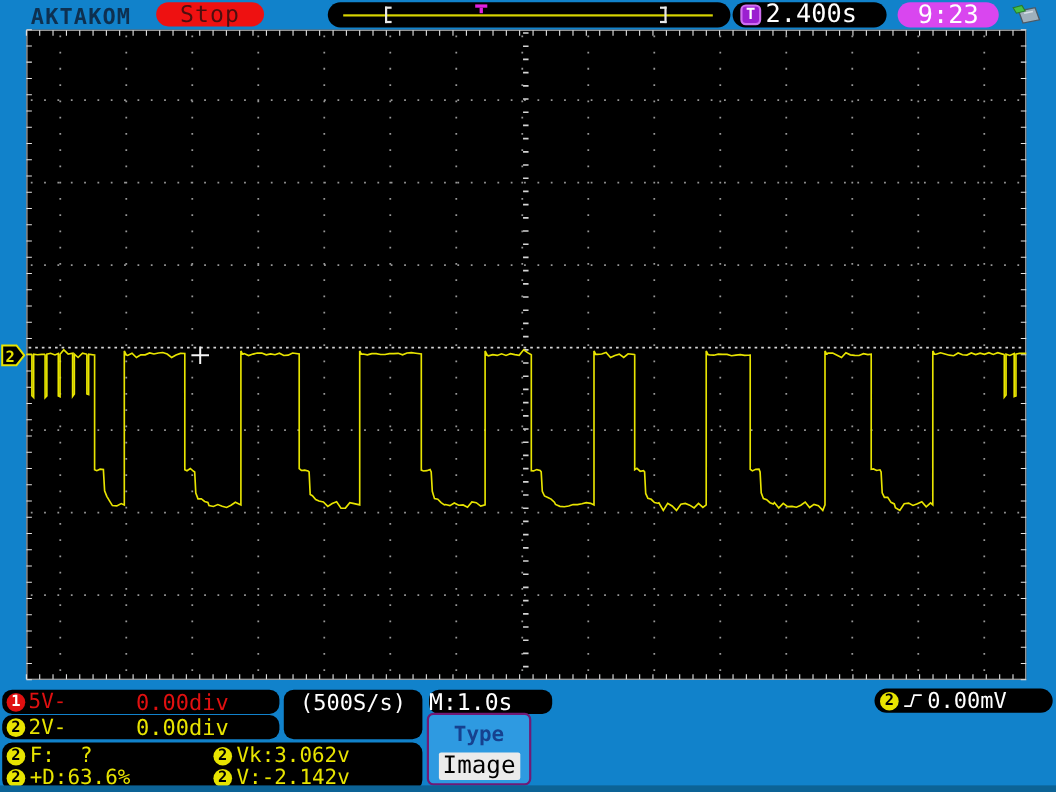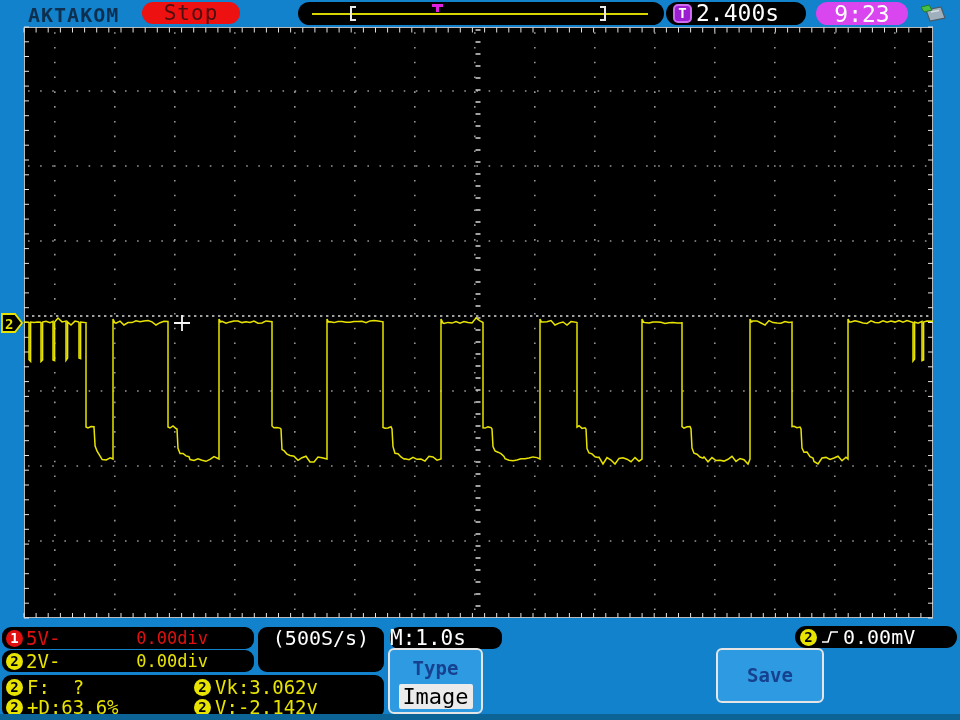--- a/index.html
+++ b/index.html
@@ -28,33 +28,33 @@
   
   #scope-svg{position:absolute;left:0;top:0;pointer-events:none;}
   
   .pill{position:absolute;background:#000;border-radius:9px;color:#fff;}
   .ch-row{left:2px;width:252px;height:22px;display:flex;align-items:center;}
   .circ{width:17px;height:17px;border-radius:50%;font-size:14px;font-weight:bold;text-align:center;
         line-height:17px;flex:none;margin-left:4px;}
   .circ.red{background:#e01010;color:#fff;}
   .circ.yel{background:#e8e400;color:#000;}
   .ch-label{font-size:19px;margin-left:3px;line-height:22px;}
-  .ch-value{position:absolute;right:46px;font-size:17px;line-height:22px;}
+  .ch-value{position:absolute;right:46px;font-size:20px;line-height:22px;}
   .c-red{color:#e01010;text-align:center;}
   .c-yel{color:#e8e400;}
   .acq{left:258px;top:627px;width:126px;height:45px;text-align:center;font-size:20px;}
   .acq div{line-height:22px;}
   .mpill{left:390px;top:627px;width:112px;height:22px;font-size:21px;text-align:left;line-height:23px;}
   .meas{left:2px;top:675px;width:382px;height:43px;}
   .m-row{position:absolute;display:flex;align-items:center;height:19px;}
   .m-text{font-size:19px;color:#e8e400;margin-left:4px;white-space:pre;line-height:19px;}
   .trig-pill{left:795px;top:626px;width:162px;height:22px;border-radius:11px;display:flex;
              align-items:center;padding-left:5px;gap:4px;box-sizing:border-box;}
   .trig-val{color:#fff;font-size:20px;line-height:1;}
-  .btn{position:absolute;background:#2e9ae1;border:2px solid #e5e5e5;border-radius:6px;
+  .btn{position:absolute;background:#2e9ae1;border:2px solid #701a75;border-radius:6px;
        color:#16418f;font-size:19px;font-weight:bold;text-align:center;box-sizing:border-box;cursor:pointer;}
   .type-btn{left:388px;top:648px;width:95px;height:66px;}
   .type-label{margin-top:7px;}
   .image-box{margin:5px auto 0;width:74px;height:25px;background:#ebebeb;color:#000;
              font-size:22px;font-weight:normal;line-height:26px;border-radius:2px;}
   .save-btn{left:716px;top:648px;width:108px;height:55px;line-height:51px;}
   .bottom-strip{left:0;top:714px;width:960px;height:6px;background:#0c6396;}
 </style>
 </head>
 <body>
@@ -141,16 +141,15 @@
     <svg width="18" height="16" viewBox="0 0 18 16">
       <polyline points="1,13 7,13 10,3 17,3" fill="none" stroke="#fff" stroke-width="1.6"></polyline>
     </svg>
     <span class="trig-val">0.00mV</span>
   </div>
 
   <div class="btn type-btn">
     <div class="type-label">Type</div>
     <div class="image-box">Image</div>
   </div>
-  <div class="btn save-btn">Save</div>
 
   <div class="abs bottom-strip"></div>
 </div>
 
 </body></html>

